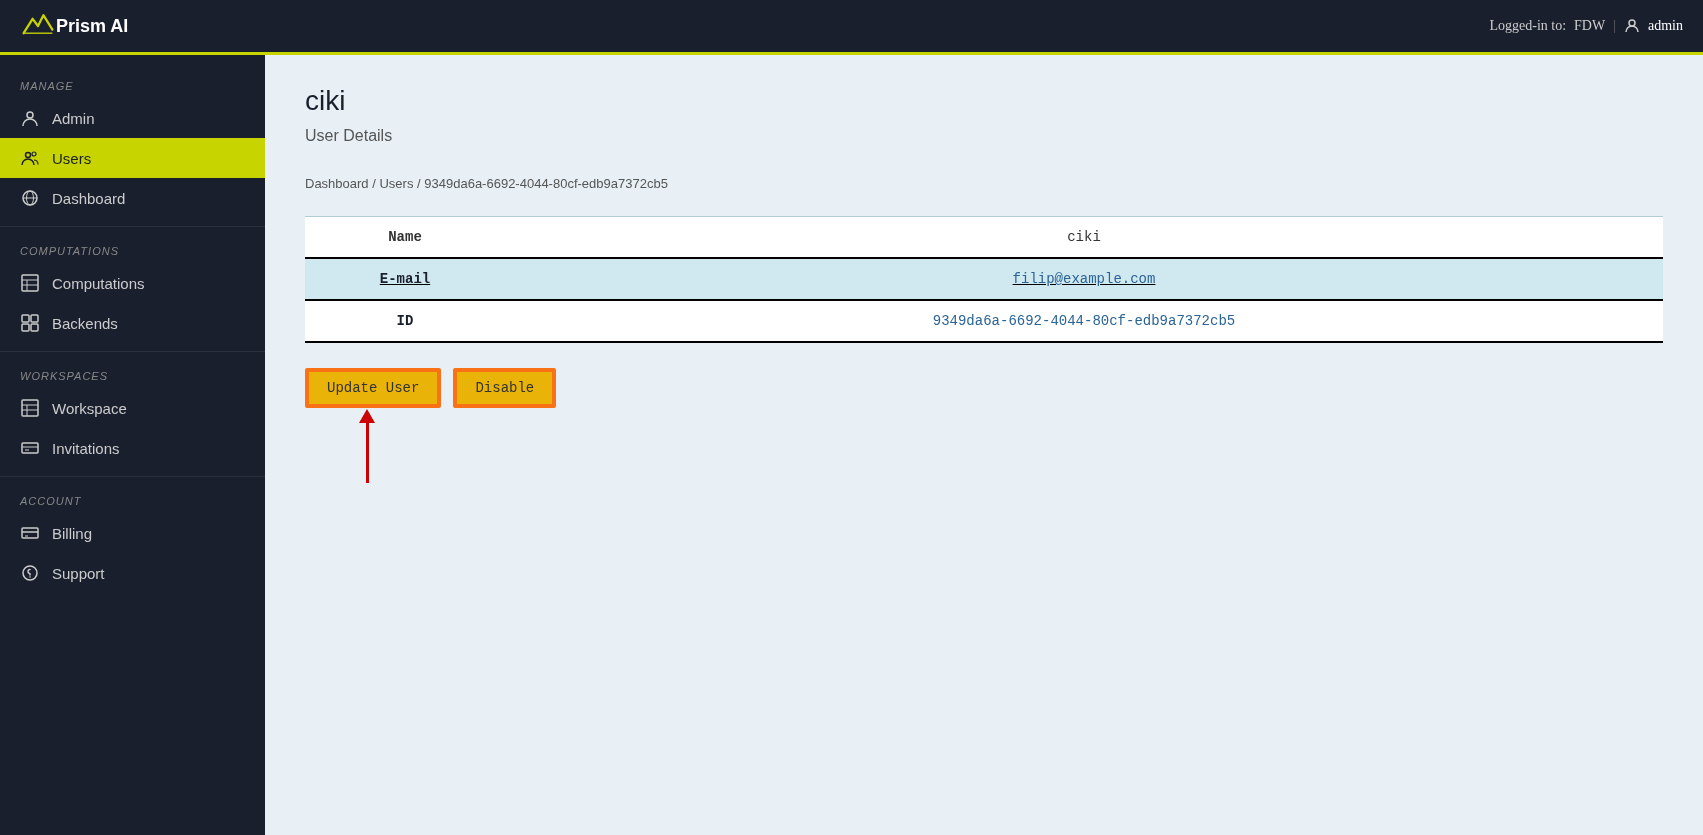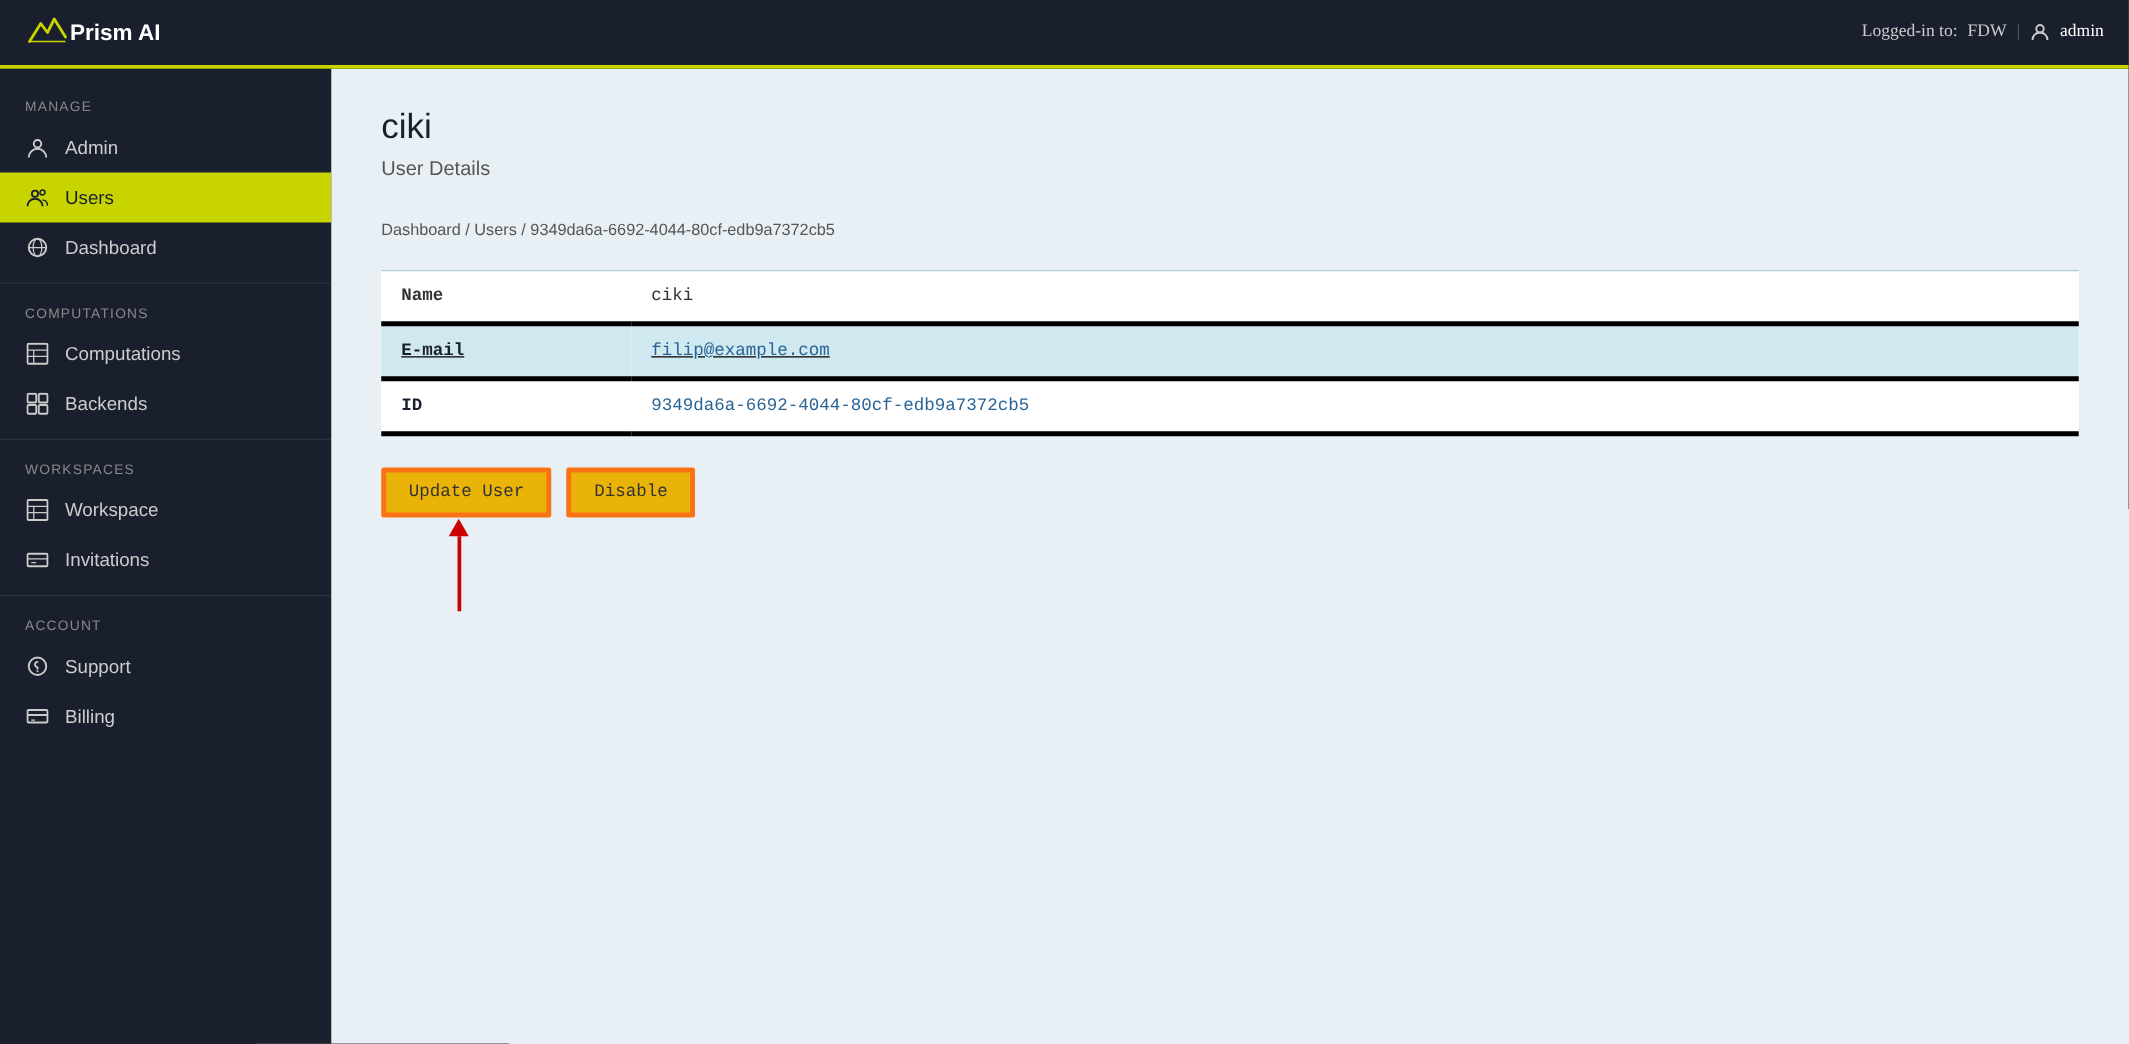--- a/index.html
+++ b/index.html
@@ -58,20 +58,21 @@
       overflow-y: auto;
       padding-top: 15px;
     }
     .sidebar-section-label {
       color: #888;
       font-size: 11px;
       font-family: Arial, sans-serif;
       letter-spacing: 1px;
       padding: 10px 20px 6px 20px;
       text-transform: uppercase;
+      font-style: italic;
     }
     .sidebar-item {
       display: flex;
       align-items: center;
       gap: 12px;
       padding: 10px 20px;
       color: #cccccc;
       font-size: 15px;
       font-family: Arial, sans-serif;
       cursor: pointer;
@@ -126,21 +127,22 @@
     }
 
     
     .details-table {
       width: 100%;
       border-collapse: collapse;
       background: #fff;
       margin-bottom: 25px;
     }
     .details-table tr {
-      border-bottom: 4px solid #000000;
+      border-bottom: 2px solid #000000;
+      text-align: center;
     }
     .details-table tr:first-child {
       border-top: 1px solid #b0ccd8;
     }
     .details-table td {
       padding: 12px 16px;
       font-size: 14px;
       font-family: 'Courier New', Courier, monospace;
     }
     .details-table td:first-child {
@@ -316,36 +318,36 @@
       </span>
       <span>Invitations</span>
     </a>
 
     <div class="sidebar-divider"></div>
 
     <div class="sidebar-section-label">ACCOUNT</div>
     <a class="sidebar-item">
       <span class="icon">
         <svg width="18" height="18" viewBox="0 0 18 18" fill="none">
+          <rect x="1" y="4" width="16" height="10" rx="1" stroke="currentColor" stroke-width="1.5"></rect>
+          <line x1="1" y1="8" x2="17" y2="8" stroke="currentColor" stroke-width="1.5"></line>
+          <line x1="4" y1="12" x2="7" y2="12" stroke="currentColor" stroke-width="1"></line>
+        </svg>
+      </span>
+      <span>Billing</span>
+    </a>
+    <a class="sidebar-item">
+      <span class="icon">
+        <svg width="18" height="18" viewBox="0 0 18 18" fill="none">
           <circle cx="9" cy="9" r="7" stroke="currentColor" stroke-width="1.5"></circle>
           <path d="M9 5.5c-1.1 0-2 .9-2 2 0 .7.4 1.3.9 1.7L9 10v1" stroke="currentColor" stroke-width="1.5" stroke-linecap="round" fill="none"></path>
           <circle cx="9" cy="13" r="0.8" fill="currentColor"></circle>
         </svg>
       </span>
       <span>Support</span>
-    </a>
-    <a class="sidebar-item">
-      <span class="icon">
-        <svg width="18" height="18" viewBox="0 0 18 18" fill="none">
-          <rect x="1" y="4" width="16" height="10" rx="1" stroke="currentColor" stroke-width="1.5"></rect>
-          <line x1="1" y1="8" x2="17" y2="8" stroke="currentColor" stroke-width="1.5"></line>
-          <line x1="4" y1="12" x2="7" y2="12" stroke="currentColor" stroke-width="1"></line>
-        </svg>
-      </span>
-      <span>Billing</span>
     </a>
 
   </nav>
 
   <main class="content">
     <h1 class="page-title">ciki</h1>
     <p class="page-subtitle">User Details</p>
     <div class="breadcrumb">
       <span>Dashboard</span>
       <span> / </span>

